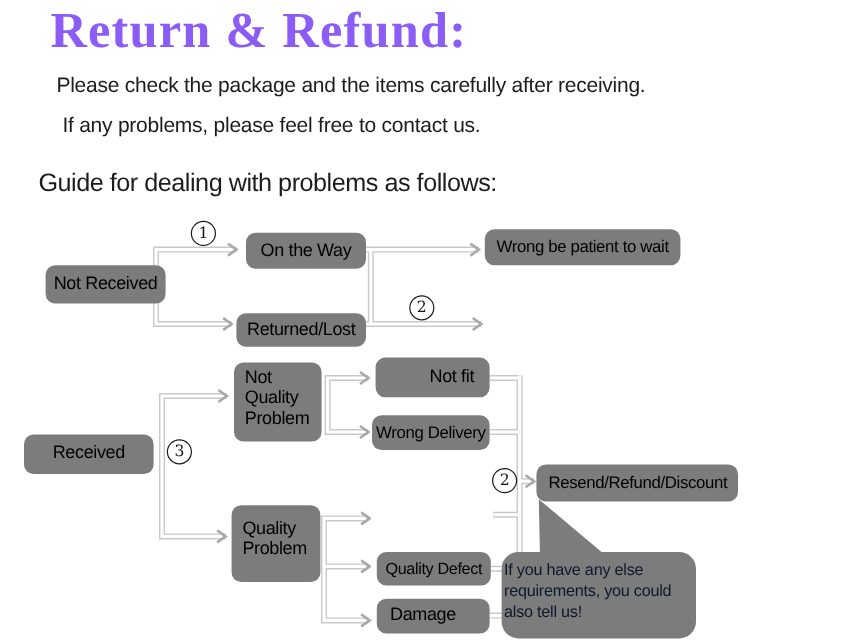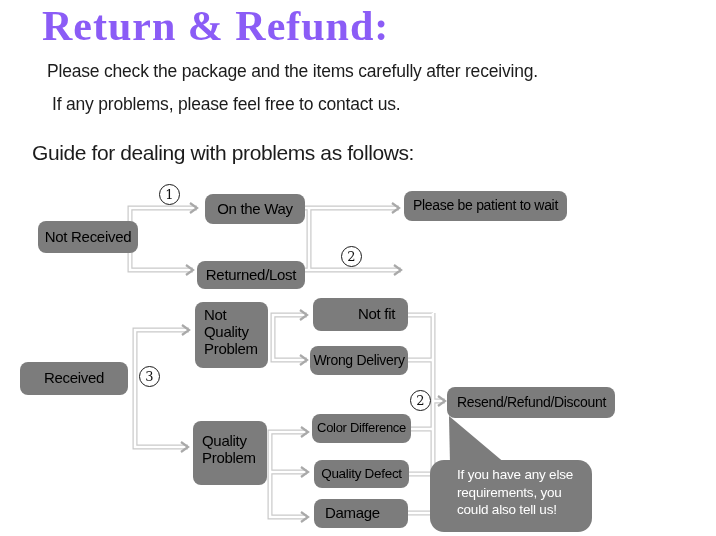--- a/index.html
+++ b/index.html
@@ -24,22 +24,22 @@
     white-space:nowrap;
   }
   .node.left{justify-content:flex-start;}
   .node.multi{white-space:normal;align-items:flex-start;}
   .marker{
     position:absolute;width:21px;height:21px;border:1.6px solid #1a1a1a;border-radius:50%;
     background:#ffffff;display:flex;align-items:center;justify-content:center;
     font-family:"DejaVu Serif","Liberation Serif",serif;font-size:13px;color:#111;box-sizing:border-box;
   }
   .bubble{
-    position:absolute;left:430px;top:460px;width:162px;height:72px;background:#7c7c7c;color:#ffffff;
-    border-radius:14px;box-sizing:border-box;padding:6px 8px 6px 27px;
+    position:absolute;left:418px;top:460px;width:162px;height:72px;background:#7c7c7c;color:#0f172a;
+    border-radius:14px;box-sizing:border-box;padding:6px 8px 6px 2px;
     font-size:13.5px;line-height:1.3;letter-spacing:-0.2px;
   }
 </style>
 </head>
 <body>
 
 <div class="canvas">
 
   <div class="title">Return &amp; Refund:</div>
   <div class="sub1">Please check the package and the items carefully after receiving.</div>
@@ -105,40 +105,37 @@
   <div class="node" style="left:38px;top:221px;width:100px;height:32px;">
     <span>Not Received</span>
   </div>
   <div class="node" style="left:205px;top:194px;width:100px;height:30px;">
     <span>On the Way</span>
   </div>
   <div class="node" style="left:197px;top:261px;width:108px;height:28px;">
     <span>Returned/Lost</span>
   </div>
   <div class="node" style="left:404px;top:191px;width:163px;height:30px;font-size:14px;">
-    <span>Please be patient to wait</span>
+    <span>Wrong be patient to wait</span>
   </div>
 
   <div class="node" style="left:20px;top:362px;width:108px;height:33px;">
     <span>Received</span>
   </div>
   <div class="node multi left" style="left:195px;top:302px;width:73px;height:66px;padding:5px 4px 4px 9px;">
     <span>Not Quality Problem</span>
   </div>
   <div class="node" style="left:313px;top:298px;width:95px;height:33px;padding-left:32px;">
     <span>Not fit</span>
   </div>
   <div class="node" style="left:310px;top:346px;width:98px;height:29px;font-size:14px;">
     <span>Wrong Delivery</span>
   </div>
   <div class="node multi left" style="left:193px;top:421px;width:74px;height:64px;padding:12px 4px 4px 9px;">
     <span>Quality Problem</span>
-  </div>
-  <div class="node" style="left:312px;top:414px;width:99px;height:29px;font-size:13px;">
-    <span>Color Difference</span>
   </div>
   <div class="node" style="left:314px;top:460px;width:95px;height:28px;font-size:13.5px;">
     <span>Quality Defect</span>
   </div>
   <div class="node left" style="left:314px;top:499px;width:94px;height:29px;padding-left:11px;">
     <span>Damage</span>
   </div>
   <div class="node left" style="left:447px;top:387px;width:168px;height:31px;padding-left:10px;font-size:14px;">
     <span>Resend/Refund/Discount</span>
   </div>

